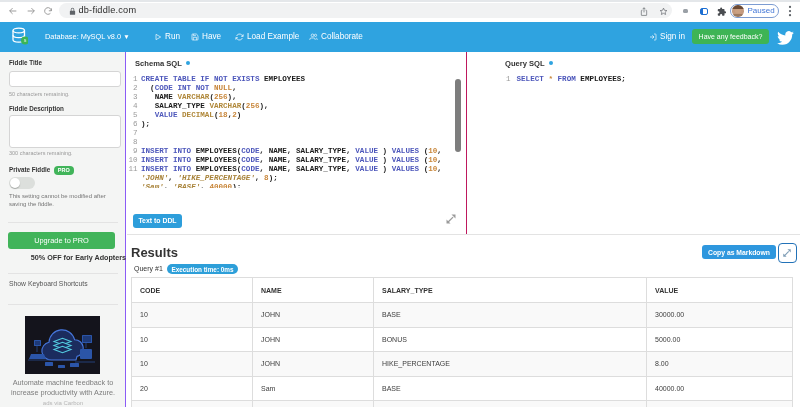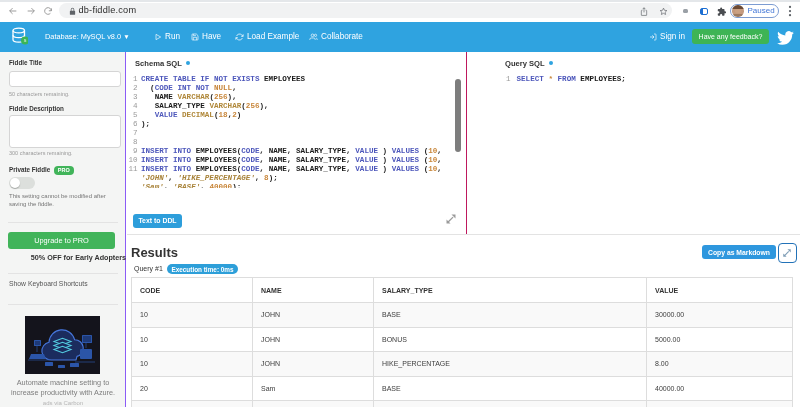--- a/index.html
+++ b/index.html
@@ -189,21 +189,21 @@
       <rect x="33" y="49" width="7" height="3" rx="0.5"></rect>
     </g>
     <g fill="#1e3a78">
       <rect x="10" y="25" width="5" height="4"></rect>
       <rect x="58" y="20" width="8" height="6"></rect>
     </g>
     <g stroke="#27498f" stroke-width="0.8" fill="none">
       <path d="M3 44h22M50 46h20M61 27v5M12 30v6"></path>
     </g>
   </svg>
-  <div id="adtext">Automate machine setting to increase productivity with Azure.</div>
+  <div id="adtext">Automate machine feedback to increase productivity with Azure.</div>
   <div id="adcarbon">ads via Carbon</div>
 </div>
 
 <div id="schema">
   <div class="ptitle">Schema SQL<span class="bluedot"></span></div>
   <div class="code" style="left:0; top:22.5px; width:334px;">
     <div class="cl"><span class="ln">1</span><span class="kw">CREATE TABLE IF NOT EXISTS</span> <span class="id">EMPLOYEES</span></div>
     <div class="cl"><span class="ln">2</span>  (<span class="kw">CODE INT NOT</span> <span class="nm">NULL</span>,</div>
     <div class="cl"><span class="ln">3</span>   <span class="id">NAME</span> <span class="ty">VARCHAR</span>(<span class="nm">256</span>),</div>
     <div class="cl"><span class="ln">4</span>   <span class="id">SALARY_TYPE</span> <span class="ty">VARCHAR</span>(<span class="nm">256</span>),</div>

